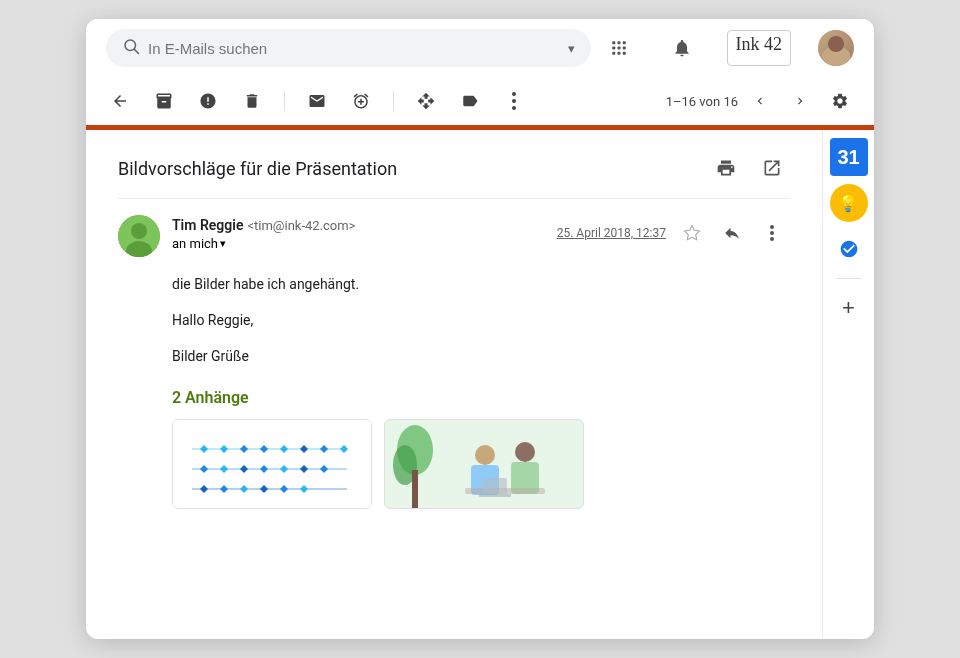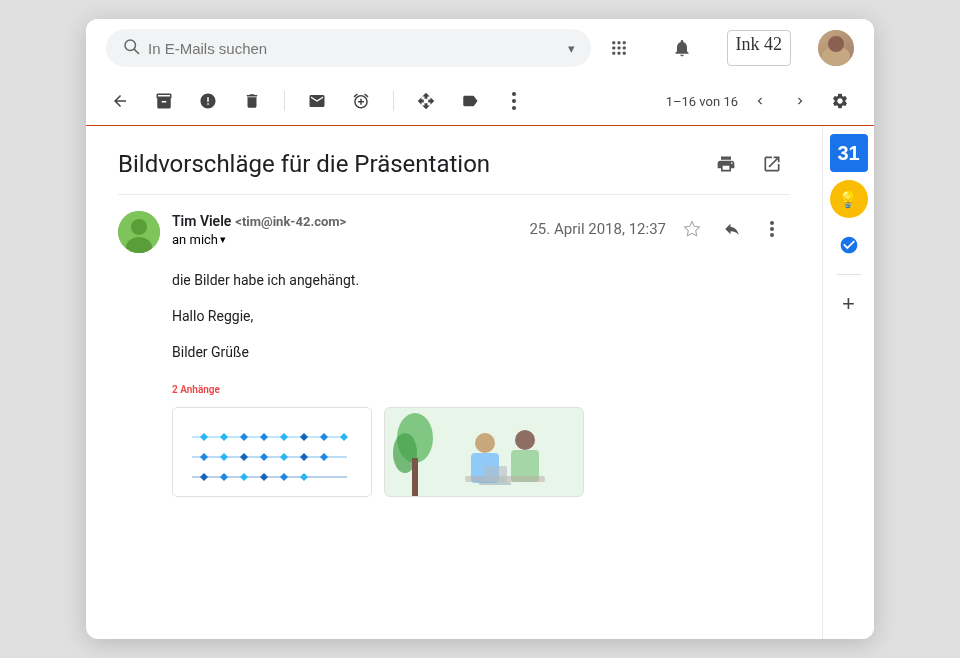--- a/index.html
+++ b/index.html
@@ -115,21 +115,21 @@
       width: 16px; height: 16px;
       background: #8a6050;
       border-radius: 50%;
     }
     
     .toolbar {
       display: flex;
       align-items: center;
       padding: 6px 16px;
       background: #fff;
-      border-bottom: 1px solid #c2410c;
+      border-bottom: 5px solid #c2410c;
       gap: 8px;
     }
     .tool-icon {
       width: 36px;
       height: 36px;
       display: flex;
       align-items: center;
       justify-content: center;
       border-radius: 50%;
       cursor: pointer;
@@ -164,21 +164,21 @@
     }
     
     .email-subject {
       display: flex;
       align-items: center;
       padding: 20px 0 12px 0;
       border-bottom: none;
       gap: 16px;
     }
     .email-subject h1 {
-      font-size: 24px;
+      font-size: 18px;
       font-weight: 400;
       color: #202124;
       flex: 1;
     }
     .subject-icons {
       display: flex;
       gap: 10px;
       color: #666;
       font-size: 18px;
     }
@@ -214,58 +214,59 @@
       flex-direction: column;
     }
     .sender-name {
       font-size: 14px;
       font-weight: 600;
       color: #202124;
     }
     .sender-email {
       font-size: 13px;
       color: #666;
-      font-weight: 700;
+      font-weight: 400;
     }
     .to-me {
       font-size: 13px;
       color: #000000;
       display: flex;
       align-items: center;
       gap: 2px;
       cursor: pointer;
       margin-top: 2px;
     }
     .msg-date {
-      font-size: 15px;
+      font-size: 12px;
       color: #666;
       display: flex;
       align-items: center;
       gap: 8px;
+      text-decoration: underline;
     }
     .msg-actions {
       display: flex;
       gap: 4px;
       align-items: center;
     }
     .msg-body {
       margin-top: 16px;
       font-size: 14px;
       color: #202124;
       line-height: 1.7;
       padding-left: 54px;
     }
     .attachment-section {
       padding-left: 54px;
       margin-top: 20px;
     }
     .attachment-title {
-      font-size: 10px;
+      font-size: 16px;
       font-weight: 600;
-      color: #ef4444;
+      color: #4d7c0f;
       margin-bottom: 12px;
     }
     .attachments {
       display: flex;
       gap: 12px;
     }
     .attachment-thumb {
       width: 200px;
       height: 90px;
       border-radius: 6px;
@@ -461,21 +462,21 @@
             <svg width="42" height="42" viewBox="0 0 42 42">
               <circle cx="21" cy="21" r="21" fill="#7dc55a"></circle>
               <circle cx="21" cy="16" r="8" fill="#5a9e3a"></circle>
               <ellipse cx="21" cy="36" rx="13" ry="10" fill="#5a9e3a"></ellipse>
             </svg>
           </div>
           <div class="msg-meta">
             <div class="msg-from-line">
               <div class="msg-from-left">
                 <div>
-                  <span class="sender-name">Tim Viele</span>
+                  <span class="sender-name">Tim Reggie</span>
                   <span class="sender-email">&lt;tim@ink-42.com&gt;</span>
                 </div>
                 <div class="to-me">
                   <span>an mich</span>
                   <span style="font-size:11px;">▾</span>
                 </div>
               </div>
               <div class="msg-date">
                 <span>25. April 2018, 12:37</span>
                 <div class="msg-actions">

